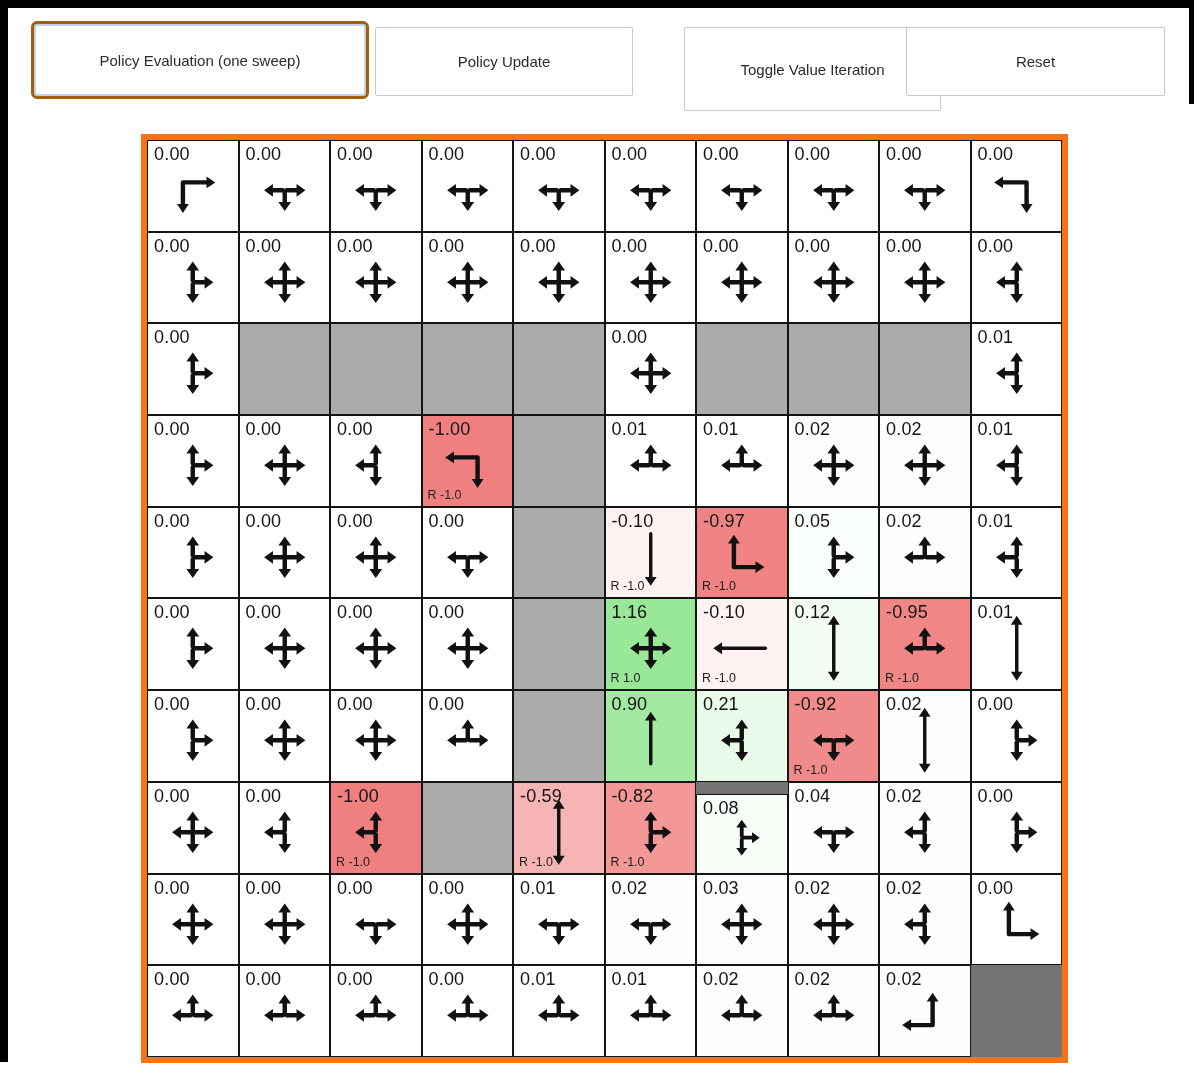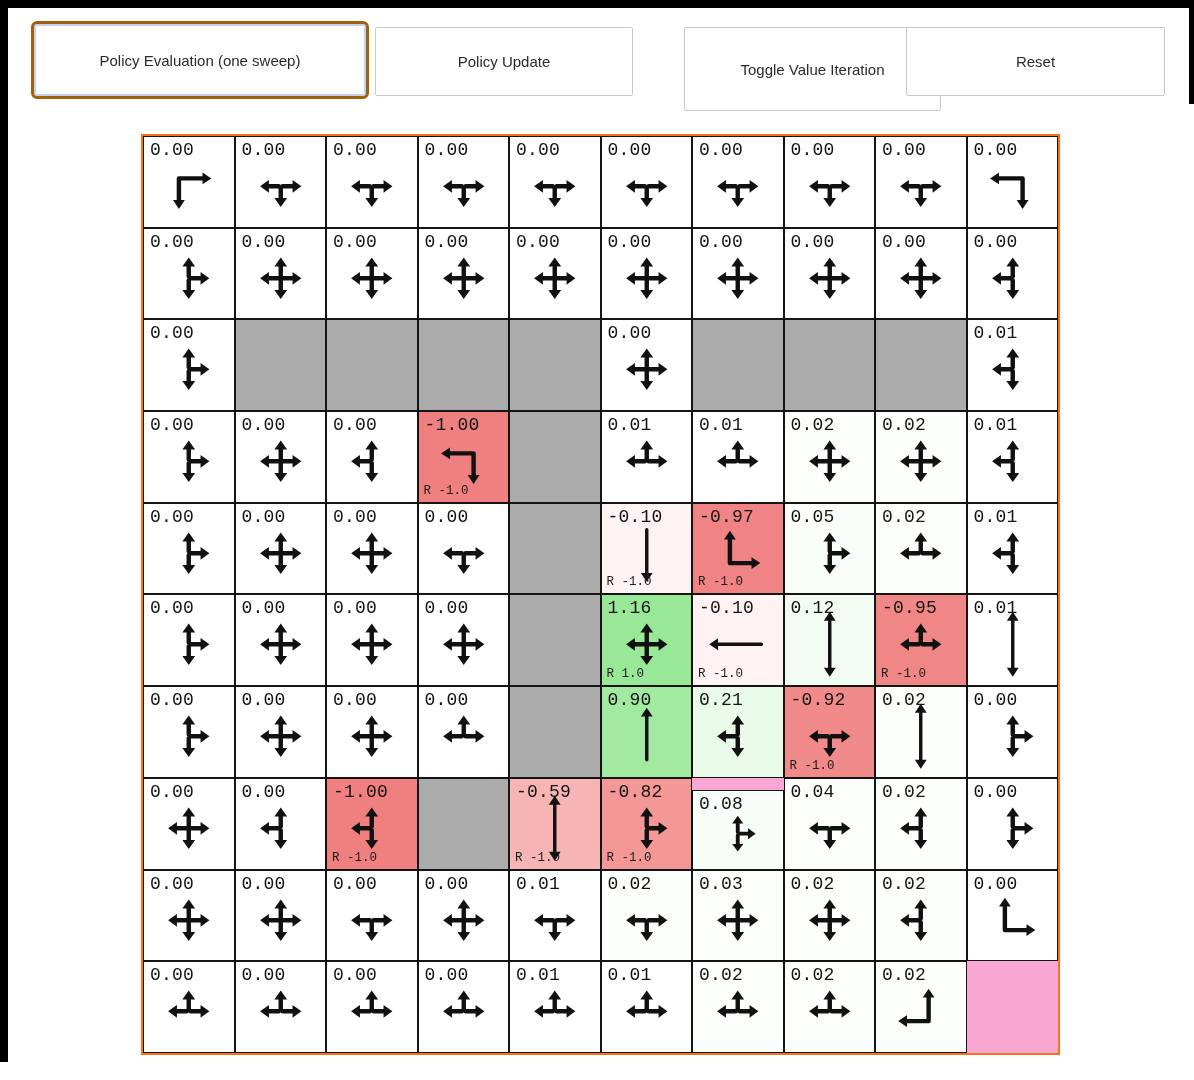--- a/index.html
+++ b/index.html
@@ -27,21 +27,21 @@
   #btn-0{left:31px;top:21px;width:338px;height:78px;}
   #btn-1{left:375px;top:27px;width:258px;height:69px;}
   #btn-2{left:641px;top:27px;width:257px;height:84px;margin-left:43px;}
   #btn-3{left:906px;top:27px;width:259px;height:69px;}
 
   
   #grid{
     position:absolute;left:141px;top:134px;
     display:grid;grid-template-columns:repeat(10,91.5px);
     grid-template-rows:repeat(10,91.7px);
-    border:2px solid #f97316;background:#f9a8d4;font-family:Liberation Mono, monospace;
+    border:6px solid #f97316;background:#737373;
   }
   .cell{
     position:relative;background:#fff;border:1px solid #141414;
     box-sizing:border-box;overflow:hidden;
   }
   .cell.wall{background:#ababab;}
   .val{
     position:absolute;left:6px;top:3px;font-size:18px;color:#141414;
     letter-spacing:0.2px;
   }

